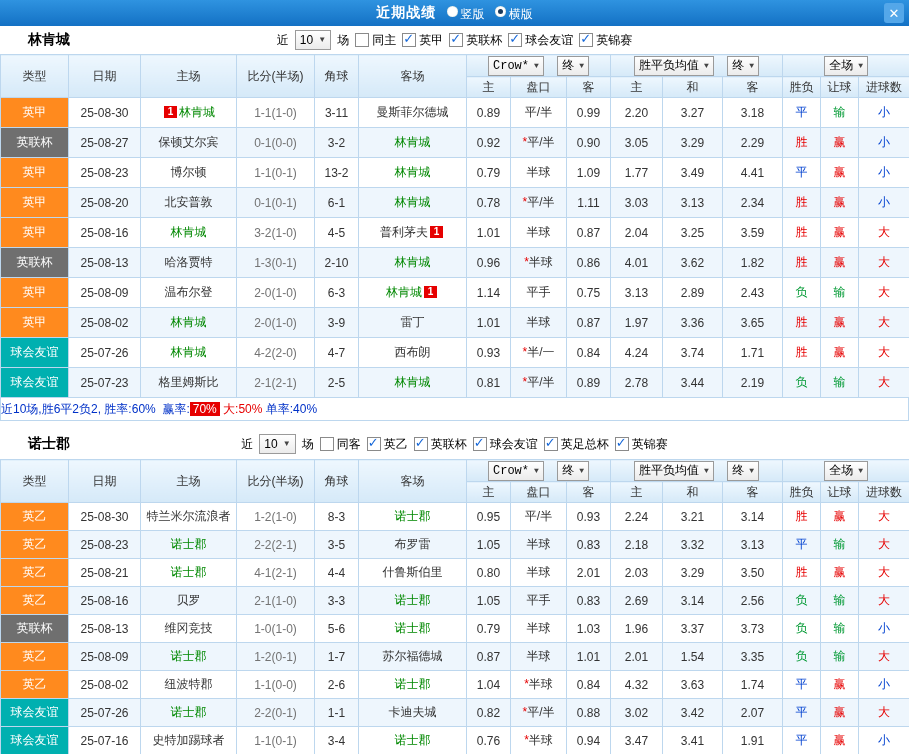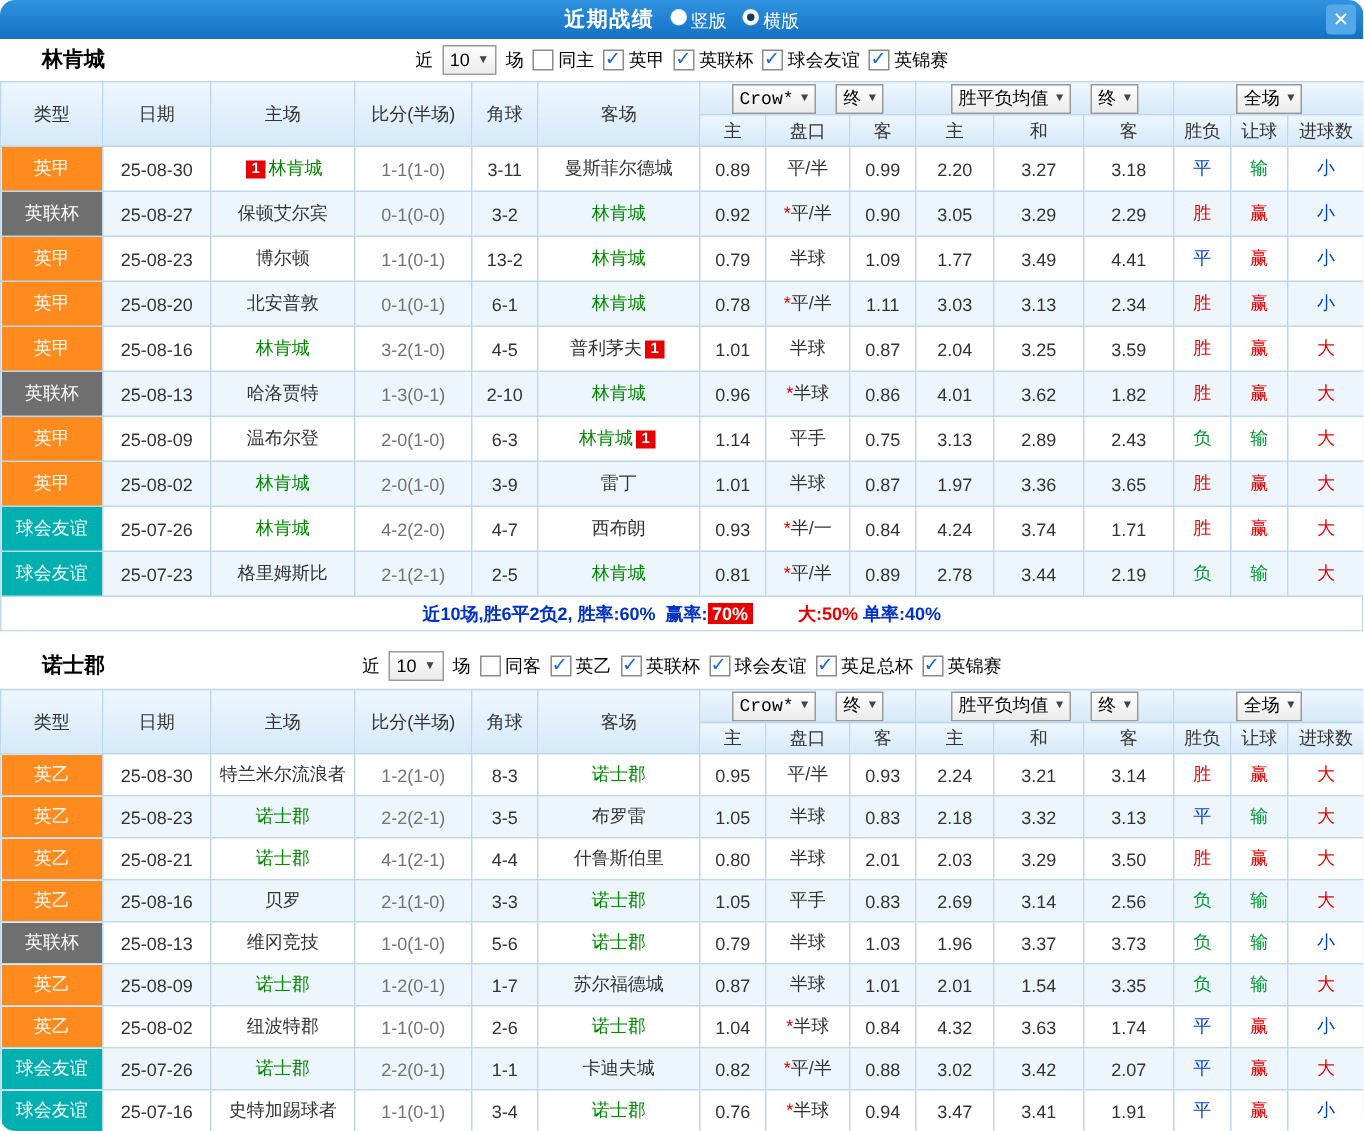--- a/index.html
+++ b/index.html
@@ -1,17 +1,17 @@
 <!DOCTYPE html>
 <html><head>
 <meta charset="utf-8">
 <style>
   html,body{margin:0;padding:0;background:#fff;}
   body{font-family:"Liberation Sans","DejaVu Sans",sans-serif;font-size:12px;color:#333;}
-  .app{width:909px;height:754px;overflow:hidden;background:#fff;border-radius:10px;}
+  .app{width:909px;height:754px;overflow:hidden;background:#fff;}
 
   
   .topbar{height:26px;background:linear-gradient(#2f93e0,#1371c4);display:flex;align-items:center;justify-content:center;position:relative;color:#fff;}
   .topbar-title{font-weight:bold;font-size:14px;letter-spacing:1px;}
   .radio-opt{display:inline-flex;align-items:flex-start;gap:3px;margin-left:7px;cursor:pointer;font-size:12px;color:#fff;}
   .radio{width:11px;height:11px;border-radius:50%;background:#fff;display:inline-block;position:relative;box-shadow:inset 0 0 1px #8aa;}
   .radio.checked::after{content:"";position:absolute;left:3px;top:3px;width:5px;height:5px;border-radius:50%;background:#1b3a5c;}
   .close-btn{position:absolute;right:5px;top:3px;width:20px;height:20px;background:#54a7e9;border-radius:3px;display:flex;align-items:center;justify-content:center;cursor:pointer;font-size:13px;font-weight:bold;color:#fff;}
 
   
@@ -39,24 +39,24 @@
   .lg-gray{background:#6f6f6f !important;}
   .lg-teal{background:#00b0b0 !important;}
   .score-cell{color:#737373;}
   .team-focus{color:#008800;}
   .team-opp{color:#333;}
   .c-red{color:#e60000;}
   .c-blue{color:#0041d0;}
   .c-green{color:#009933;}
   .star{color:#e60000;}
   .rc-badge{display:inline-block;background:#e60000;color:#fff;font-size:10px;line-height:12px;min-width:11px;padding:0 1px;margin:0 2px;vertical-align:1px;font-weight:bold;}
-  .summary{height:22px;border:1px solid #bdd7ee;border-top:none;display:flex;align-items:center;justify-content:center;font-size:12px;font-weight:bold;}
+  .summary{height:22px;border:1px solid #bdd7ee;border-top:none;display:flex;align-items:center;font-size:12px;font-weight:normal;}
   .summary span{white-space:pre;}
   .sum-blue{color:#0031c8;}
-  .sum-red{color:#e60000;padding-left:27px;}
+  .sum-red{color:#e60000;}
   .sum-badge{background:#e60000;color:#fff;padding:0 3px;}
   .section-gap{height:8px;background:#fff;}
 </style>
 </head>
 <body>
 
 <div class="app">
 
   <header class="topbar">
     <div>

